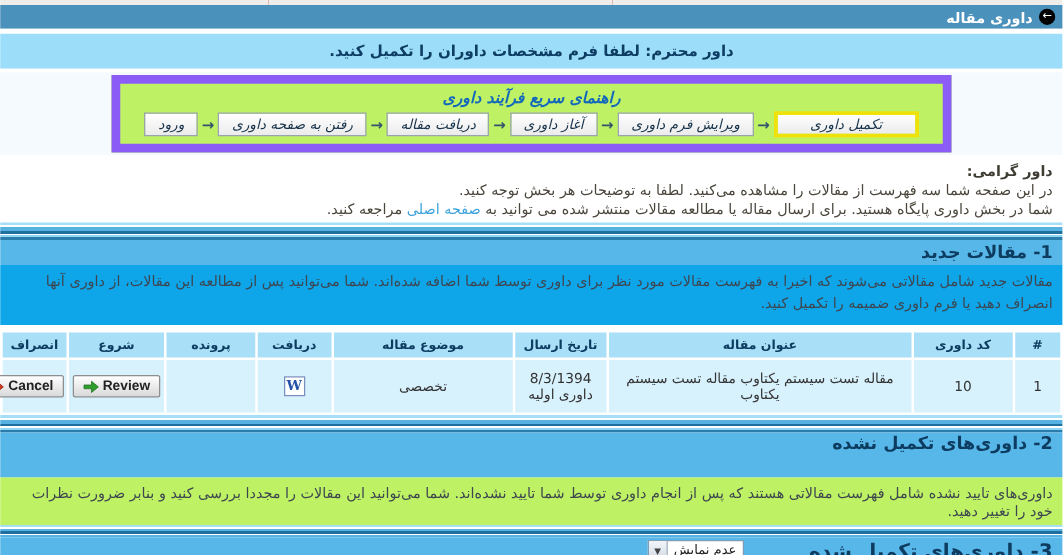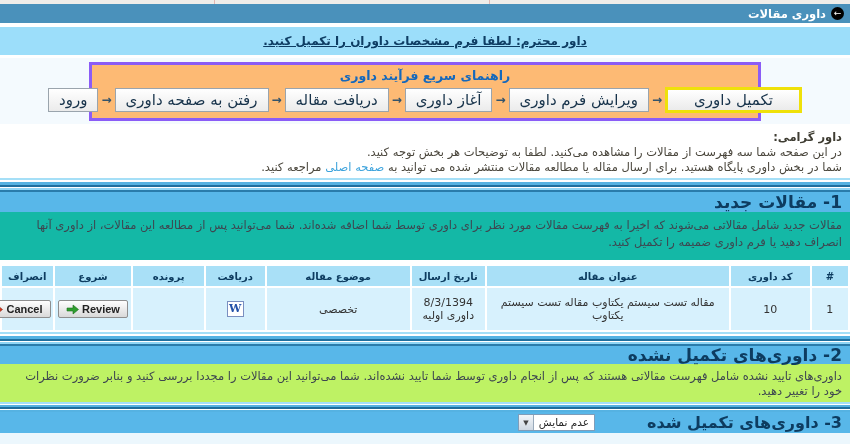--- a/index.html
+++ b/index.html
@@ -15,51 +15,51 @@
   .titlebar { height:19px; background:#4a91bb; display:flex; align-items:center; padding:0 6px; }
   .back-circle { width:13px; height:13px; border-radius:50%; background:#000; color:#fff;
     font-size:9px; line-height:13px; text-align:center; flex:0 0 auto; cursor:pointer; }
   .titlebar .ttl { color:#ffffff; font-weight:bold; font-size:11.5px; margin-right:5px; }
 
   .gap4 { height:4px; background:#fff; }
   .gap3 { height:3px; background:#fff; }
 
   
   .notice { height:28px; background:#9cdefa; display:flex; align-items:center; justify-content:center;
-    color:#0e3d63; font-weight:bold; font-size:12px;text-decoration:underline; }
+    color:#0e3d63; font-weight:bold; font-size:12px; }
 
   
   .flow-zone { height:66px; background:#f4fafe; display:flex; align-items:center; justify-content:center; }
-  .flow-box { width:672px; background:#fdba74; border:3px solid #8b5cf6; padding:3px 6px 5px; }
+  .flow-box { width:672px; background:#bef264; border:7px solid #8b5cf6; padding:3px 6px 5px;font-style:italic; }
   .flow-title { text-align:center; color:#1468bc; font-weight:bold; font-size:12.5px; }
   .flow-row { direction:ltr; display:flex; align-items:center; justify-content:center; margin-top:4px; }
   .step { border:1px solid #9aa4ad; background:linear-gradient(#ffffff,#ebebeb); padding:2px 10px;
-    font-size:15px; color:#16324a; text-align:left; white-space:nowrap; }
+    font-size:11px; color:#16324a; text-align:left; white-space:nowrap; }
   .step.hl { border:3px solid #efe10a; padding:1px 26px; }
   .flowarr { color:#33536b; font-size:12px; padding:0 3px; font-weight:bold; }
 
   
   .greet { background:#ffffff; padding:6px 8px 4px; font-size:11.5px; line-height:15px;
     color:#4a463c; text-align:right; height:54px; }
   .greet .hd { font-weight:bold; color:#3f3d33; }
   .link { color:#3da3dc; cursor:pointer; }
 
   
   .stripes { height:14px; background:linear-gradient(to bottom,
     #a5dff7 0,#a5dff7 2px,#ffffff 2px,#ffffff 4px,#55b2e2 4px,#55b2e2 7px,#1f6f9f 7px,#1f6f9f 9px,
     #ffffff 9px,#ffffff 10px,#8fd6f6 10px,#8fd6f6 12px,#2a7cab 12px,#2a7cab 14px); }
   .stripes.thin { height:10px; background:linear-gradient(to bottom,
     #a5dff7 0,#a5dff7 2px,#ffffff 2px,#ffffff 3px,#55b2e2 3px,#55b2e2 5px,#1f6f9f 5px,#1f6f9f 7px,
     #ffffff 7px,#ffffff 8px,#55b2e2 8px,#55b2e2 10px); }
 
-  .secbar { height:20px; background:#58b7e9; color:#0d3c60; font-weight:bold; font-size:17px;
+  .secbar { height:20px; background:#58b7e9; color:#0d3c60; font-weight:bold; font-size:14px;
     line-height:20px; padding-right:8px; }
 
   .para { font-size:11.5px; line-height:17px; color:#3e4650; text-align:right; padding:5px 8px; }
-  .para.blue { background:#14b8a6; height:48px; }
+  .para.blue { background:#0ea5e9; height:48px; }
   .para.white { background:#bef264; height:38px; line-height:15px; }
 
   
   table.list { width:850px; border-collapse:separate; border-spacing:2px; table-layout:fixed;
     background:#ffffff; direction:rtl; }
   table.list th { background:#a9e0f7; color:#0d3c60; font-size:10px; font-weight:bold;
     height:20px; text-align:center; padding:1px 2px; }
   table.list td { background:#d7f1fd; color:#333333; font-size:11px; height:42px;
     text-align:center; vertical-align:middle; padding:1px 2px; }
 
@@ -83,21 +83,21 @@
 
   .bottom-strip { height:12px; background:#ecf7fd; }
 </style>
 </head>
 <body>
 
 <div class="top-strip"></div>
 
 <div class="titlebar">
   <span class="back-circle">←</span>
-  <span class="ttl">داوری مقالات</span>
+  <span class="ttl">داوری مقاله</span>
 </div>
 
 <div class="gap4"></div>
 
 <div class="notice">
   <span>داور محترم: لطفا فرم مشخصات داوران را تکمیل کنید.</span>
 </div>
 
 <div class="gap3"></div>
 
@@ -187,21 +187,21 @@
             </svg>
           <span>Cancel</span>
         </button>
       </td>
     </tr>
   </tbody>
 </table>
 
 <div class="stripes"></div>
 
-<div class="secbar" style="height:18px;line-height:18px">2- داوری‌های تکمیل نشده</div>
+<div class="secbar" style="height:36px;line-height:18px">2- داوری‌های تکمیل نشده</div>
 <div class="para white">داوری‌های تایید نشده شامل فهرست مقالاتی هستند که پس از انجام داوری توسط شما تایید نشده‌اند. شما می‌توانید این مقالات را مجددا بررسی کنید و بنابر ضرورت نظرات خود را تغییر دهید.</div>
 
 <div class="stripes thin"></div>
 
 <div class="secbar3">
   <span class="t">3- داوری‌های تکمیل شده</span>
   <span class="select">
     <span class="val">عدم نمایش</span>
     <span class="arr">▼</span>
   </span>

